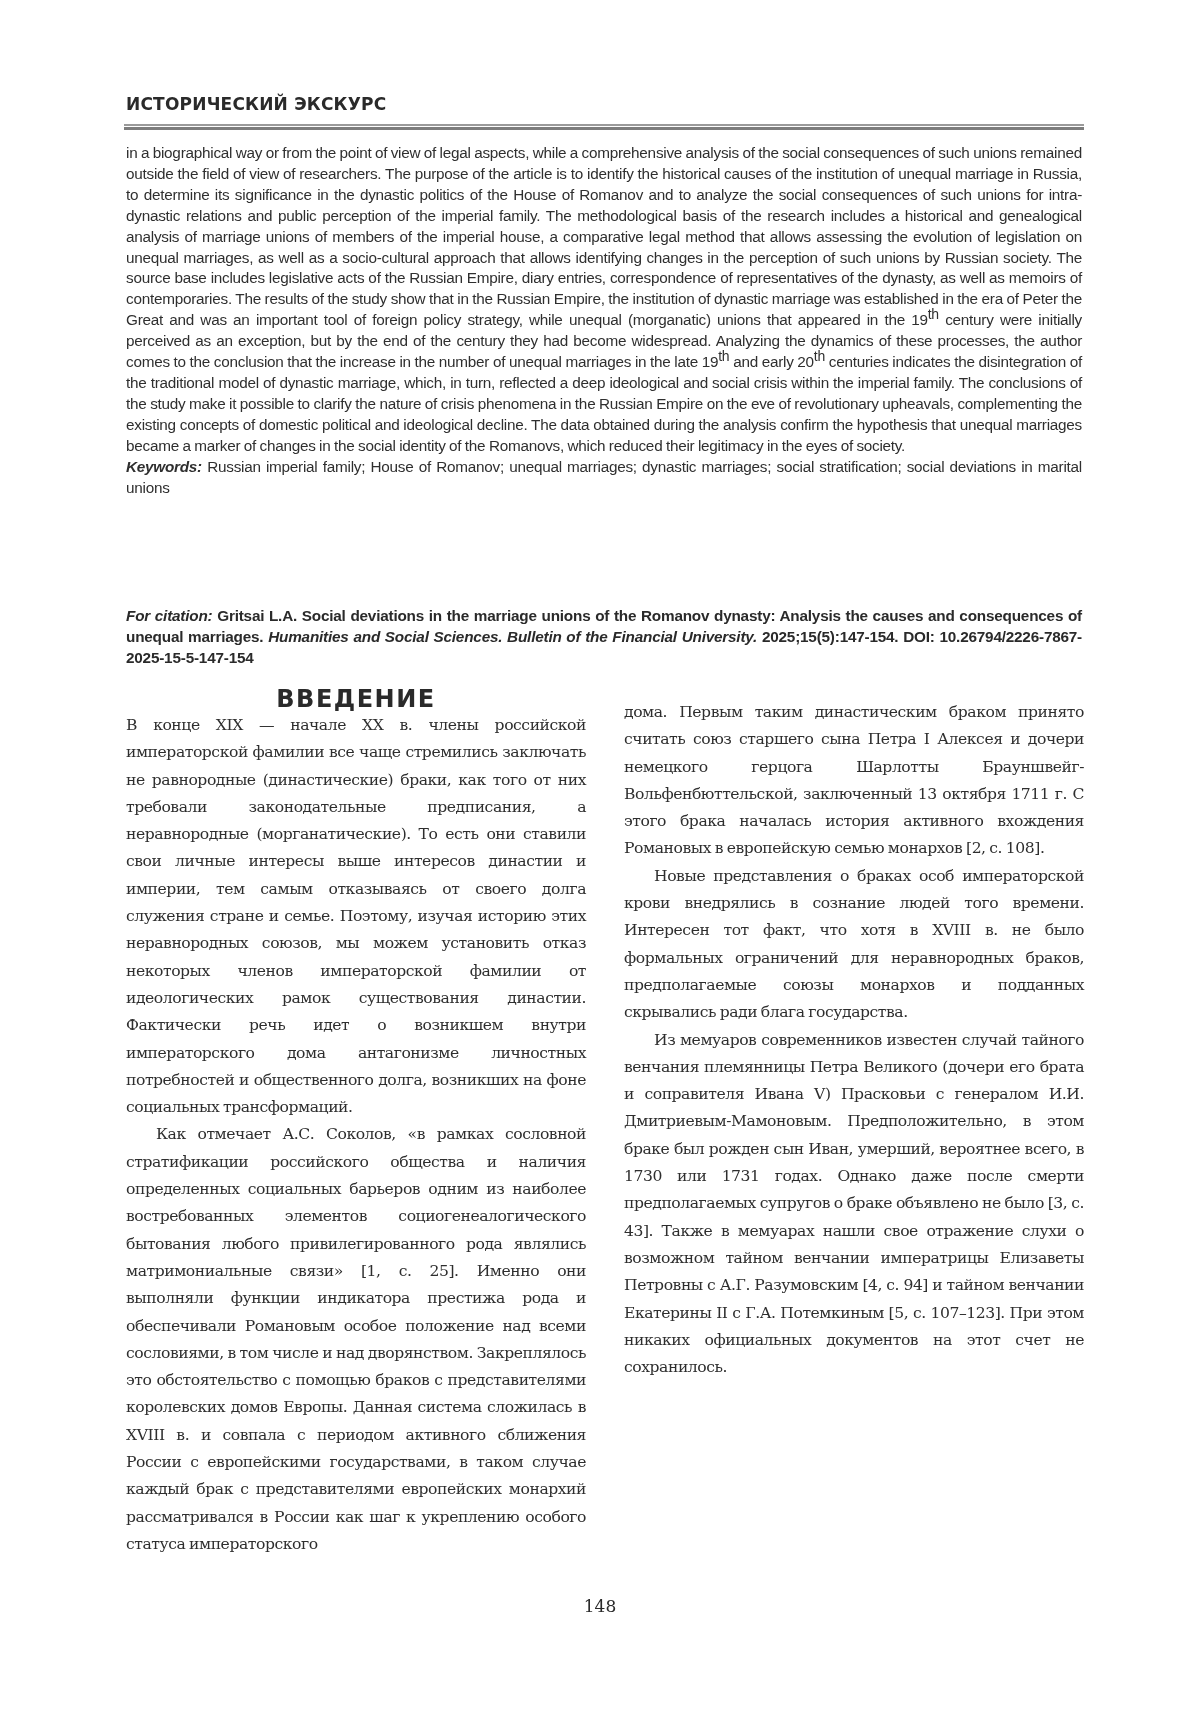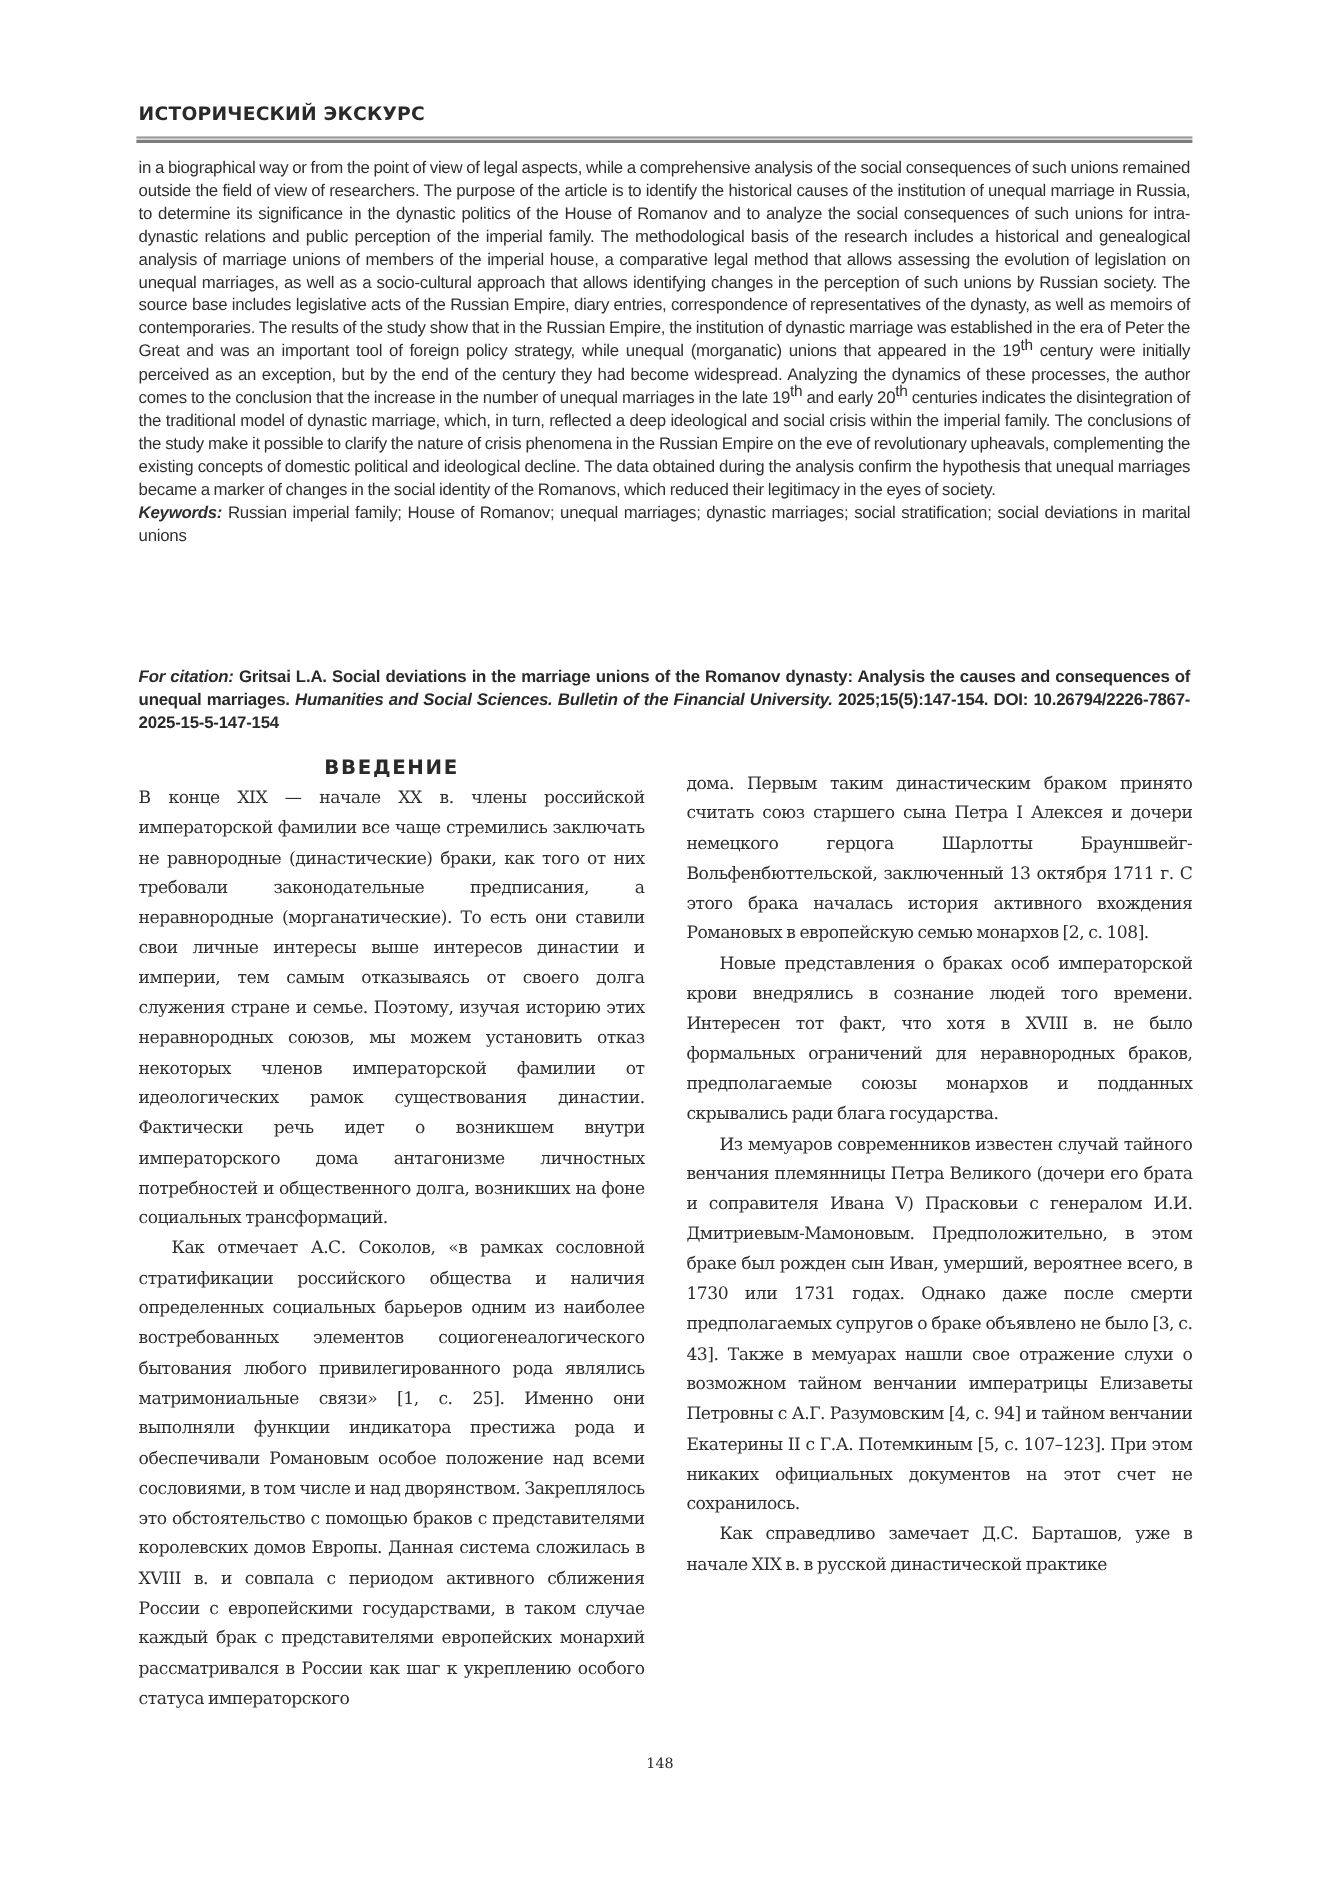--- a/index.html
+++ b/index.html
@@ -35,28 +35,28 @@
     .col {
       position: absolute; top: 686px; width: 460px;
       font-family: "DejaVu Serif", serif; font-size: 15.6px; line-height: 27.3px;
       color: #2e2e2e; text-align: justify; letter-spacing: -0.45px; word-spacing: -0.8px;
     }
     .col.left { left: 126px; }
     .col.right { left: 624px; top: 699px; }
     .col p { margin: 0; }
     .col p.indent { text-indent: 30px; }
     .section-title {
-      font-family: "DejaVu Sans", sans-serif; font-weight: bold; font-size: 18px;
+      font-family: "DejaVu Sans", sans-serif; font-weight: bold; font-size: 24px;
       letter-spacing: 1.5px; text-align: center; line-height: 26px; margin: 0 0 0 0;
       color: #2a2a2a;
     }
 
     .page-number {
       position: absolute; left: 0; width: 1200px; top: 1596px; text-align: center;
-      font-family: "DejaVu Serif", serif; font-size: 13px; color: #2a2a2a;
+      font-family: "DejaVu Serif", serif; font-size: 17px; color: #2a2a2a;
     }
   </style>
 </head>
 <body>
 
 <div class="page">
   <div class="running-head">ИСТОРИЧЕСКИЙ ЭКСКУРС</div>
   <div class="rule thin"></div>
   <div class="rule thick"></div>
 
@@ -72,17 +72,16 @@
   <div class="col left">
     <div class="section-title">ВВЕДЕНИЕ</div>
     <p>В конце XIX — начале XX в. члены российской императорской фамилии все чаще стремились заключать не равнородные (династические) браки, как того от них требовали законодательные предписания, а неравнородные (морганатические). То есть они ставили свои личные интересы выше интересов династии и империи, тем самым отказываясь от своего долга служения стране и семье. Поэтому, изучая историю этих неравнородных союзов, мы можем установить отказ некоторых членов императорской фамилии от идеологических рамок существования династии. Фактически речь идет о возникшем внутри императорского дома антагонизме личностных потребностей и общественного долга, возникших на фоне социальных трансформаций.</p>
     <p class="indent">Как отмечает А.С. Соколов, «в рамках сословной стратификации российского общества и наличия определенных социальных барьеров одним из наиболее востребованных элементов социогенеалогического бытования любого привилегированного рода являлись матримониальные связи» [1, с. 25]. Именно они выполняли функции индикатора престижа рода и обеспечивали Романовым особое положение над всеми сословиями, в том числе и над дворянством. Закреплялось это обстоятельство с помощью браков с представителями королевских домов Европы. Данная система сложилась в XVIII в. и совпала с периодом активного сближения России с европейскими государствами, в таком случае каждый брак с представителями европейских монархий рассматривался в России как шаг к укреплению особого статуса императорского</p>
   </div>
 
   <div class="col right">
     <p>дома. Первым таким династическим браком принято считать союз старшего сына Петра I Алексея и дочери немецкого герцога Шарлотты Брауншвейг-Вольфенбюттельской, заключенный 13 октября 1711 г. С этого брака началась история активного вхождения Романовых в европейскую семью монархов [2, с. 108].</p>
     <p class="indent">Новые представления о браках особ императорской крови внедрялись в сознание людей того времени. Интересен тот факт, что хотя в XVIII в. не было формальных ограничений для неравнородных браков, предполагаемые союзы монархов и подданных скрывались ради блага государства.</p>
     <p class="indent">Из мемуаров современников известен случай тайного венчания племянницы Петра Великого (дочери его брата и соправителя Ивана V) Прасковьи с генералом И.И. Дмитриевым-Мамоновым. Предположительно, в этом браке был рожден сын Иван, умерший, вероятнее всего, в 1730 или 1731 годах. Однако даже после смерти предполагаемых супругов о браке объявлено не было [3, с. 43]. Также в мемуарах нашли свое отражение слухи о возможном тайном венчании императрицы Елизаветы Петровны с А.Г. Разумовским [4, с. 94] и тайном венчании Екатерины II с Г.А. Потемкиным [5, с. 107–123]. При этом никаких официальных документов на этот счет не сохранилось.</p>
-    <p class="indent">Как справедливо замечает Д.С. Барташов, уже в начале XIX в. в русской династической практике</p>
   </div>
 
   <div class="page-number">148</div>
 </div>
 
 </body></html>

